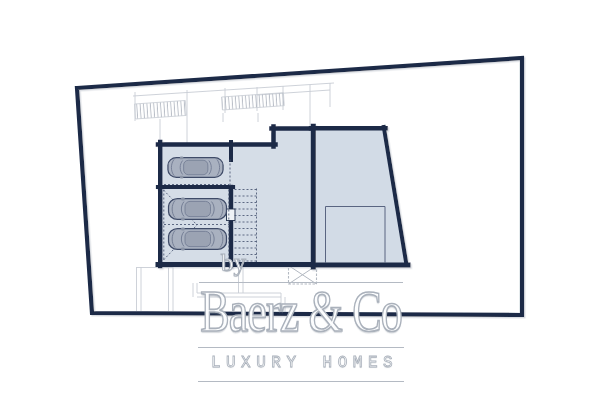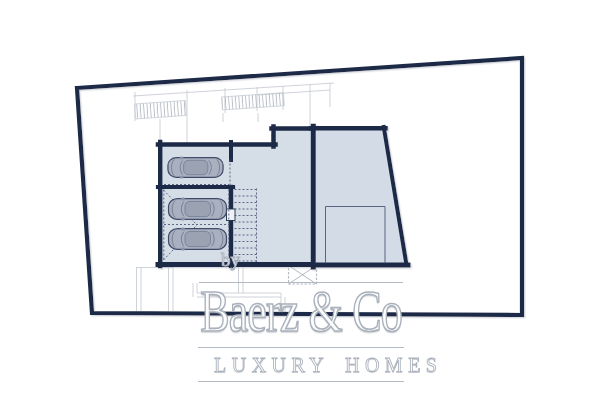--- a/index.html
+++ b/index.html
@@ -11,39 +11,39 @@
   .wall{stroke:var(--wall-navy,#1c2a47);fill:none;stroke-linecap:square;}
   .site{stroke:var(--site-line,#c8cdd5);fill:none;stroke-width:.9;}
   .thin{stroke:#5a6581;fill:none;stroke-width:1;}
   .dash{stroke:var(--dash-line,#4f5b77);fill:none;stroke-width:.9;stroke-dasharray:2 2;}
   .room{fill:var(--room-fill,#d5dde7);}
   .room-r{fill:var(--room-fill-right,#d2dbe6);}
 
   
   .watermark{position:absolute;left:195px;top:247px;width:212px;height:140px;z-index:2;
              pointer-events:none;text-align:center;}
-  .wm-by{position:absolute;left:26px;top:2px;font-size:19px;
+  .wm-by{position:absolute;left:26px;top:2px;font-size:25px;
          color:var(--watermark-fill,#fcfdfe);
          -webkit-text-stroke:1px var(--watermark-stroke,#aab1bb);
          text-shadow:0 1px 1px rgba(140,148,160,.35);}
   .wm-rule{position:absolute;height:0;border-top:1.5px solid var(--rule-gray,#b4bac3);}
   .wm-rule-top{top:35px;left:4px;width:204px;}
   .wm-rule-mid{top:100px;left:3px;width:206px;}
   .wm-rule-bot{top:134px;left:3px;width:206px;}
   .wm-brand{position:absolute;top:35px;left:-19px;width:250px;
             font-size:48px;line-height:1;letter-spacing:-1px;
             color:var(--watermark-fill,#fcfdfe);
             -webkit-text-stroke:1.4px var(--watermark-stroke,#aab1bb);
             text-shadow:0 2px 1px rgba(140,148,160,.35);
             transform:scale(.92,1.22);transform-origin:50% 0;}
-  .wm-tagline{position:absolute;top:107px;left:12px;width:212px;padding-left:7px;box-sizing:border-box;
-              font-size:20px;letter-spacing:5.5px;word-spacing:6px;white-space:nowrap;
+  .wm-tagline{position:absolute;top:107px;left:0;width:212px;padding-left:7px;box-sizing:border-box;
+              font-size:16px;letter-spacing:5.5px;word-spacing:6px;white-space:nowrap;
               color:var(--watermark-fill,#fcfdfe);
               -webkit-text-stroke:.8px var(--watermark-stroke,#aab1bb);
-              text-shadow:0 1px 1px rgba(140,148,160,.3);}
+              text-shadow:0 1px 1px rgba(140,148,160,.3);font-family:Liberation Mono, monospace;}
 </style>
 </head>
 <body>
 
 <div class="stage">
 
   <svg class="plan-svg" width="600" height="400" viewBox="0 0 600 400">
     <defs>
       <filter id="ds" x="-5%" y="-5%" width="115%" height="115%">
         <feDropShadow dx="1.4" dy="1.4" stdDeviation="0" flood-color="#b9bfc9" flood-opacity="0.55"></feDropShadow>

